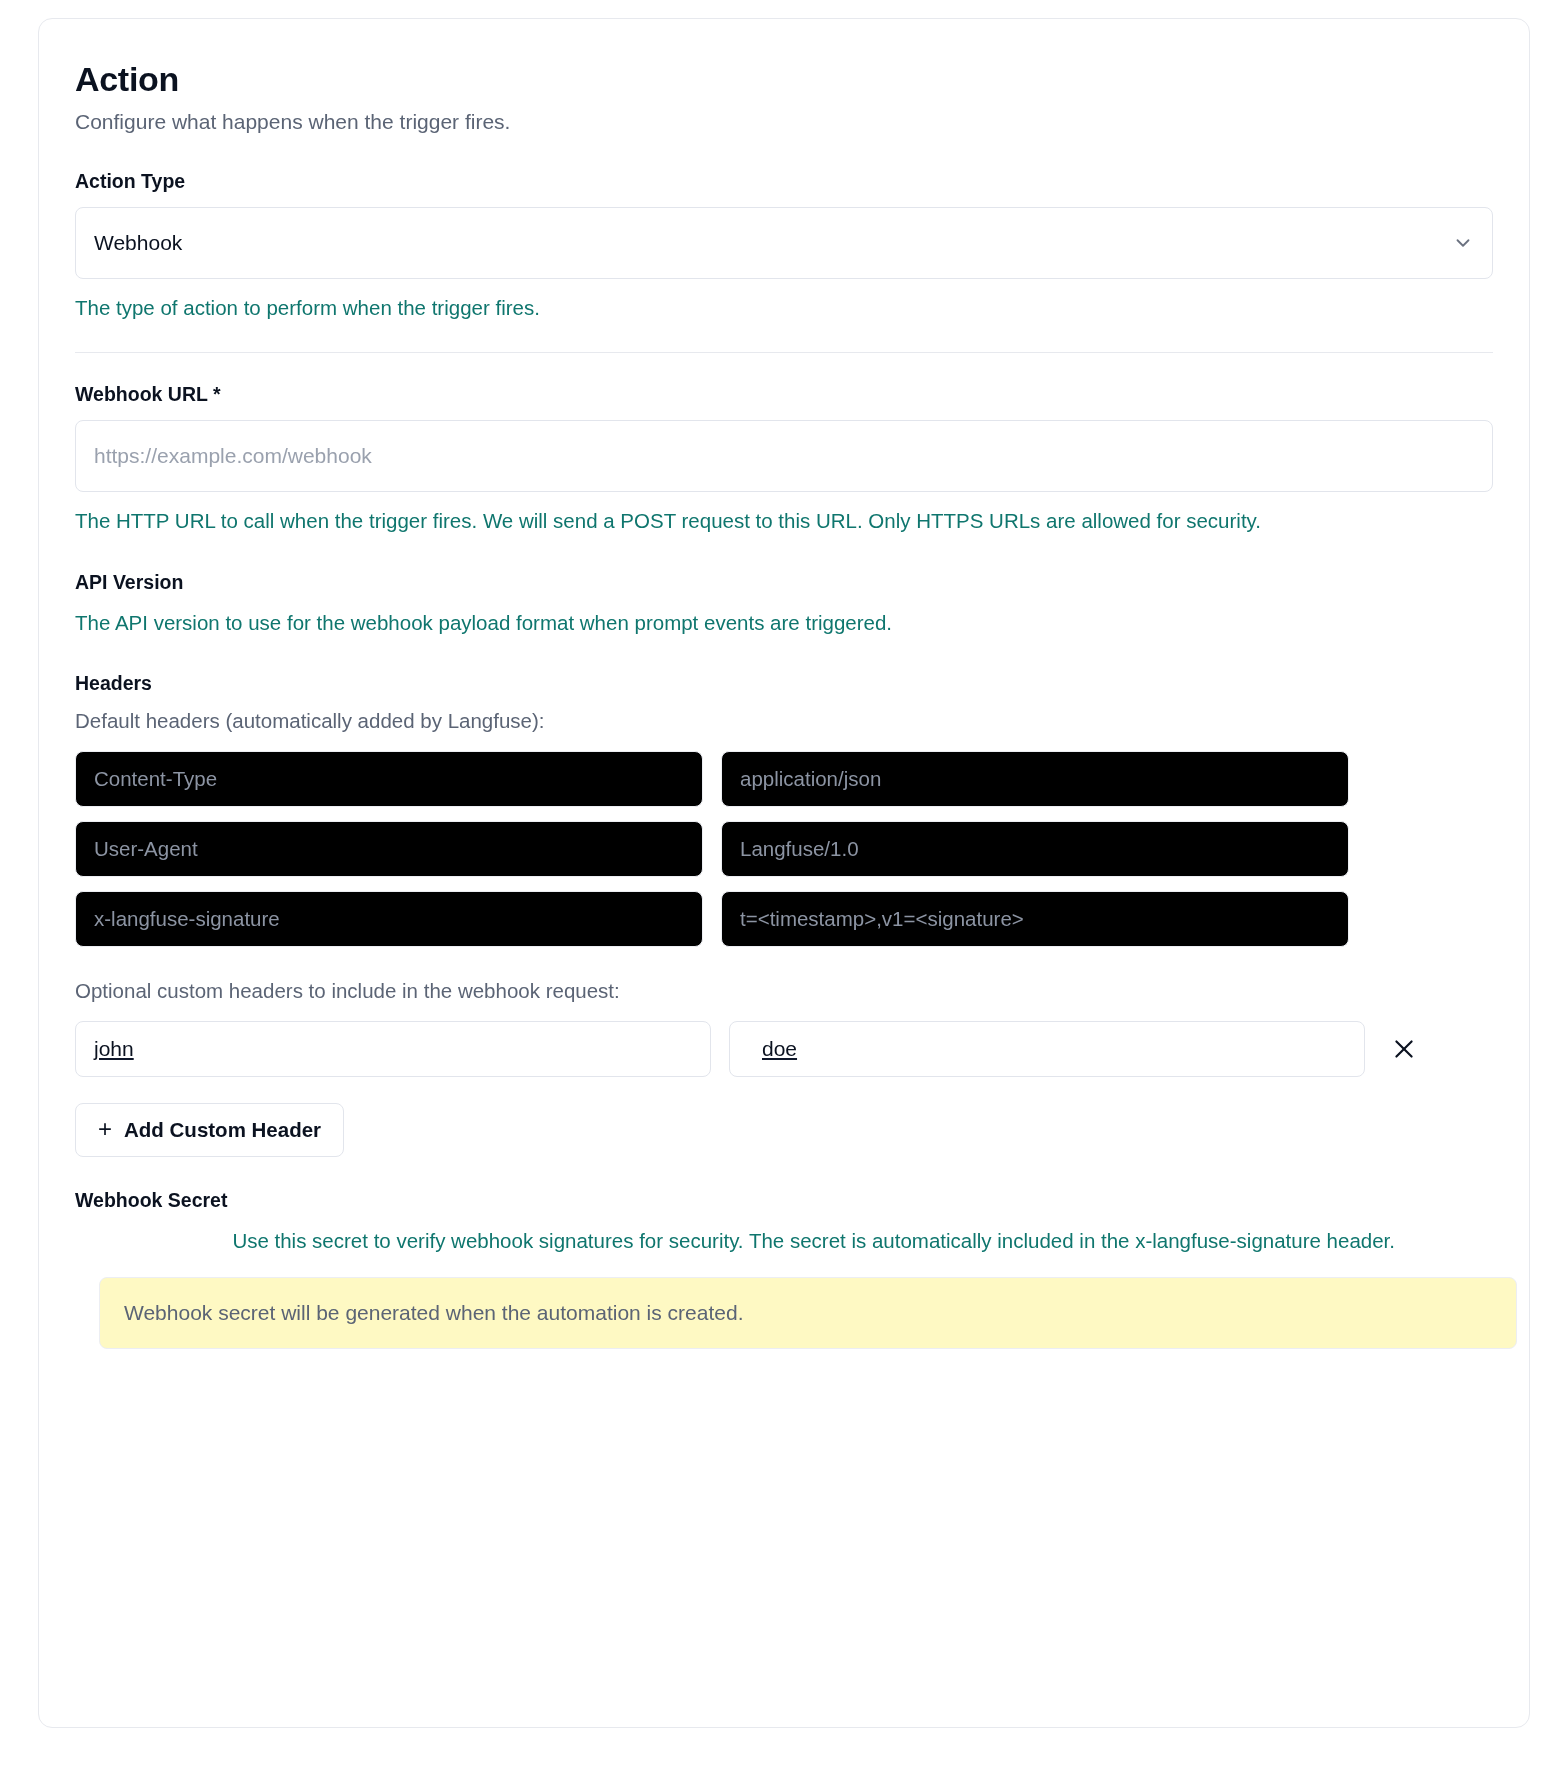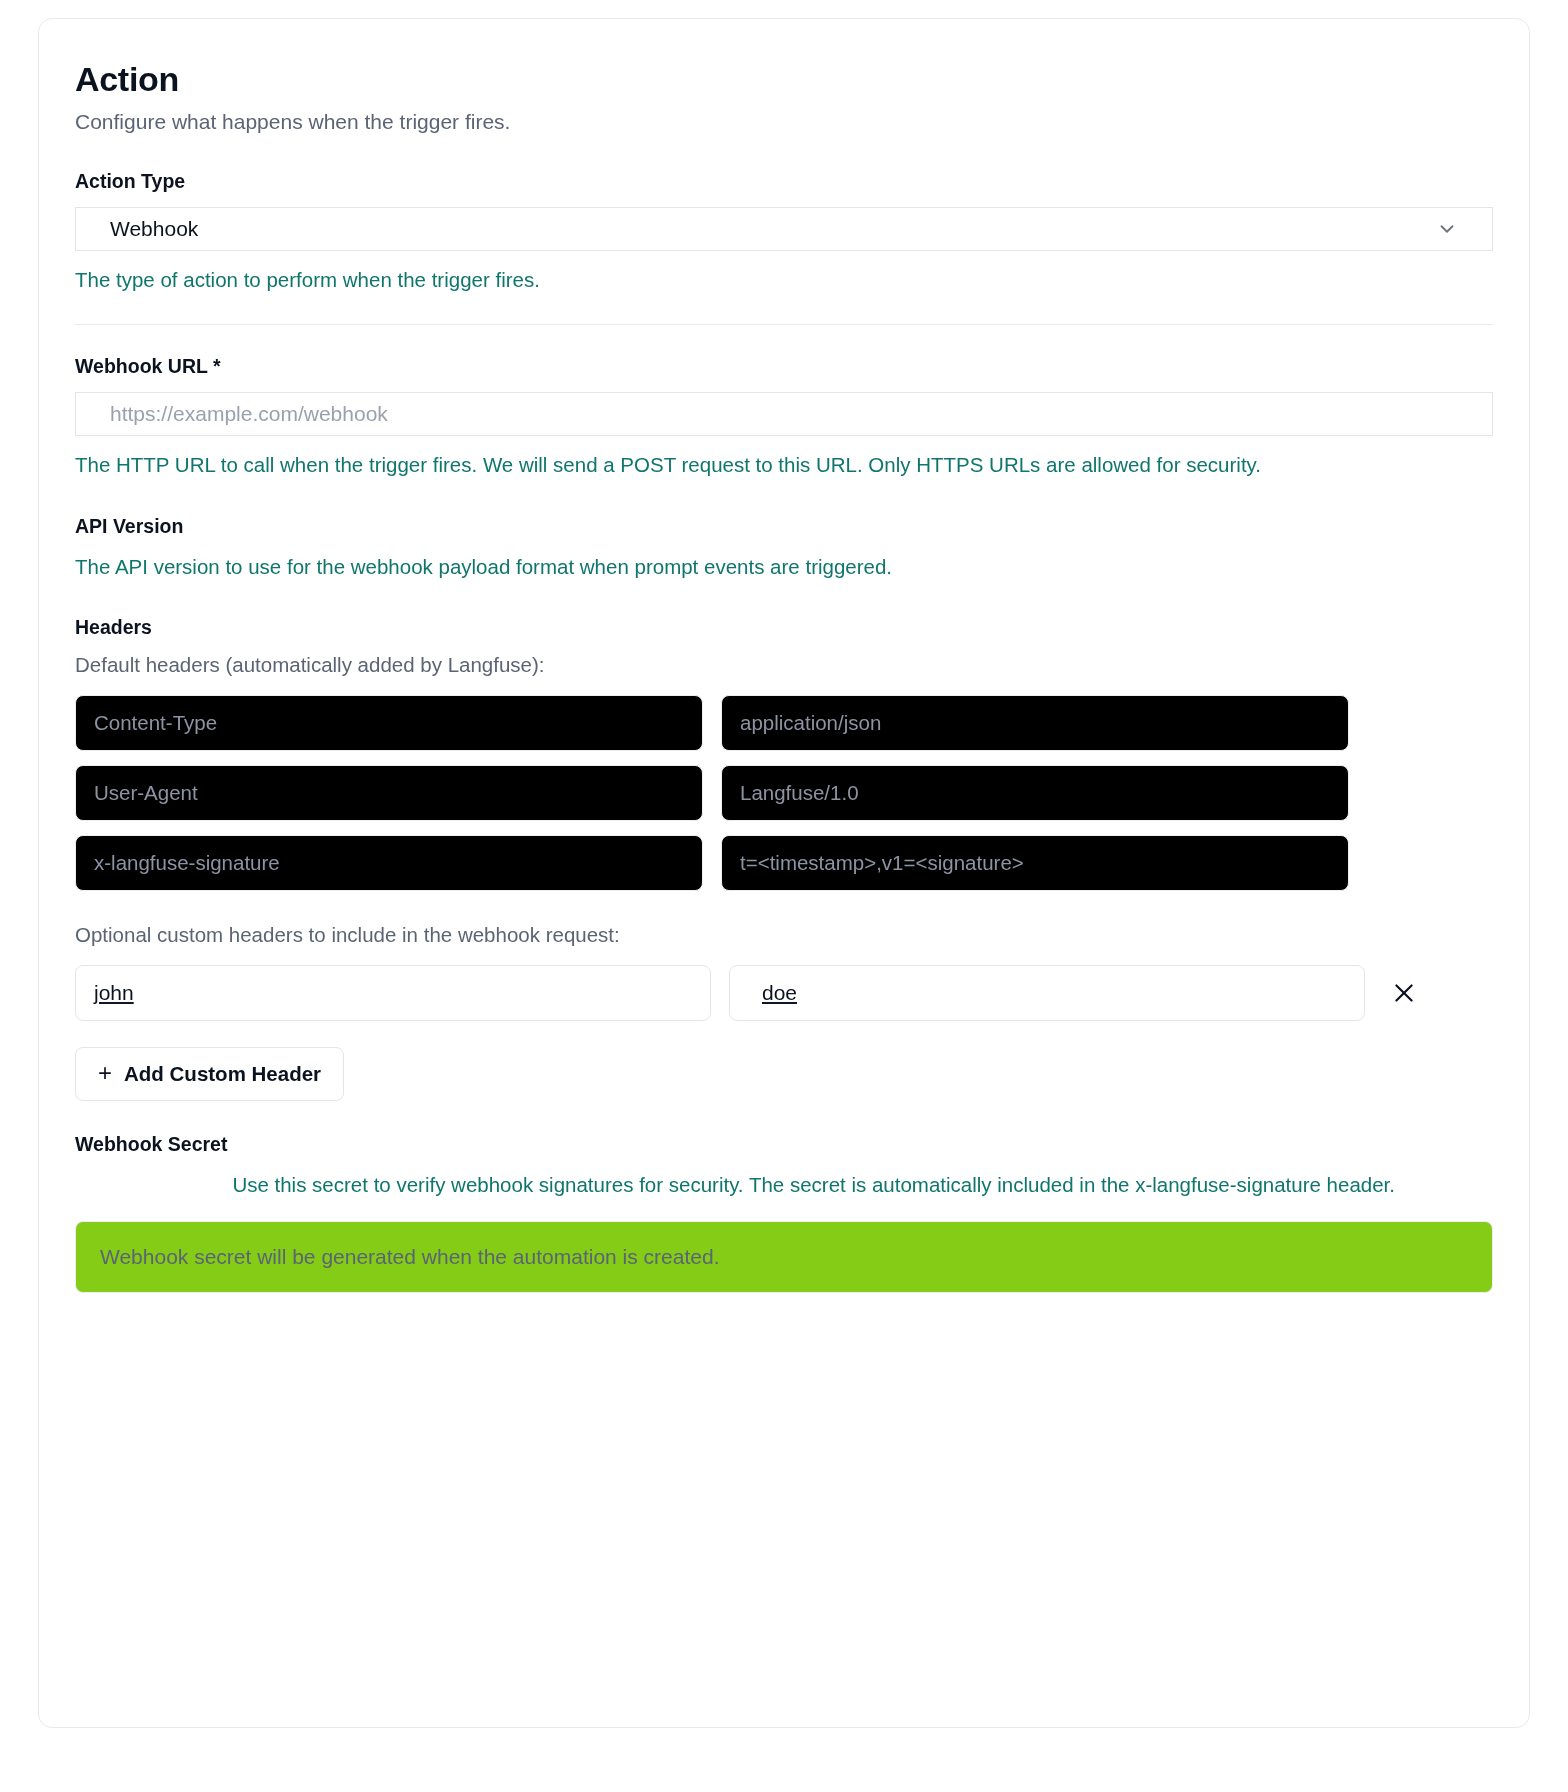--- a/index.html
+++ b/index.html
@@ -46,27 +46,27 @@
     color: #0b1220;
     margin-bottom: 14px;
     display: block;
   }
   .req {
     color: #0b1220;
     font-weight: bold;
   }
   .select-box, .text-input {
     width: 100%;
-    height: 44px;
+    height: 72px;
     border: 1px solid #e2e5ec;
-    border-radius: 0;
-    background: #ffffff;
-    display: flex;
-    align-items: center;
-    padding: 0 34px;
+    border-radius: 8px;
+    background: #ffffff;
+    display: flex;
+    align-items: center;
+    padding: 0 18px;
     font-size: 21px;
     color: #0b1220;
   }
   .select-box {
     justify-content: space-between;
     cursor: pointer;
   }
   .select-value { font-size: 21px; color: #0b1220; }
   .chev {
     width: 22px; height: 22px;
@@ -161,26 +161,27 @@
     line-height: 1;
     position: relative;
     top: -1px;
   }
   .secret-box {
     margin-top: 20px;
     width: 100%;
     min-height: 72px;
     border: 1px solid #eceef3;
     border-radius: 8px;
-    background: #84cc16;
+    background: #fef9c3;
     display: flex;
     align-items: center;
     padding: 0 24px;
     font-size: 21px;
     color: #5b6475;
+    margin-left: 24px;
   }
 </style>
 </head>
 <body>
 
 <div class="card">
 
   <h1 class="section-title">Action</h1>
   <p class="section-sub">Configure what happens when the trigger fires.</p>
 

